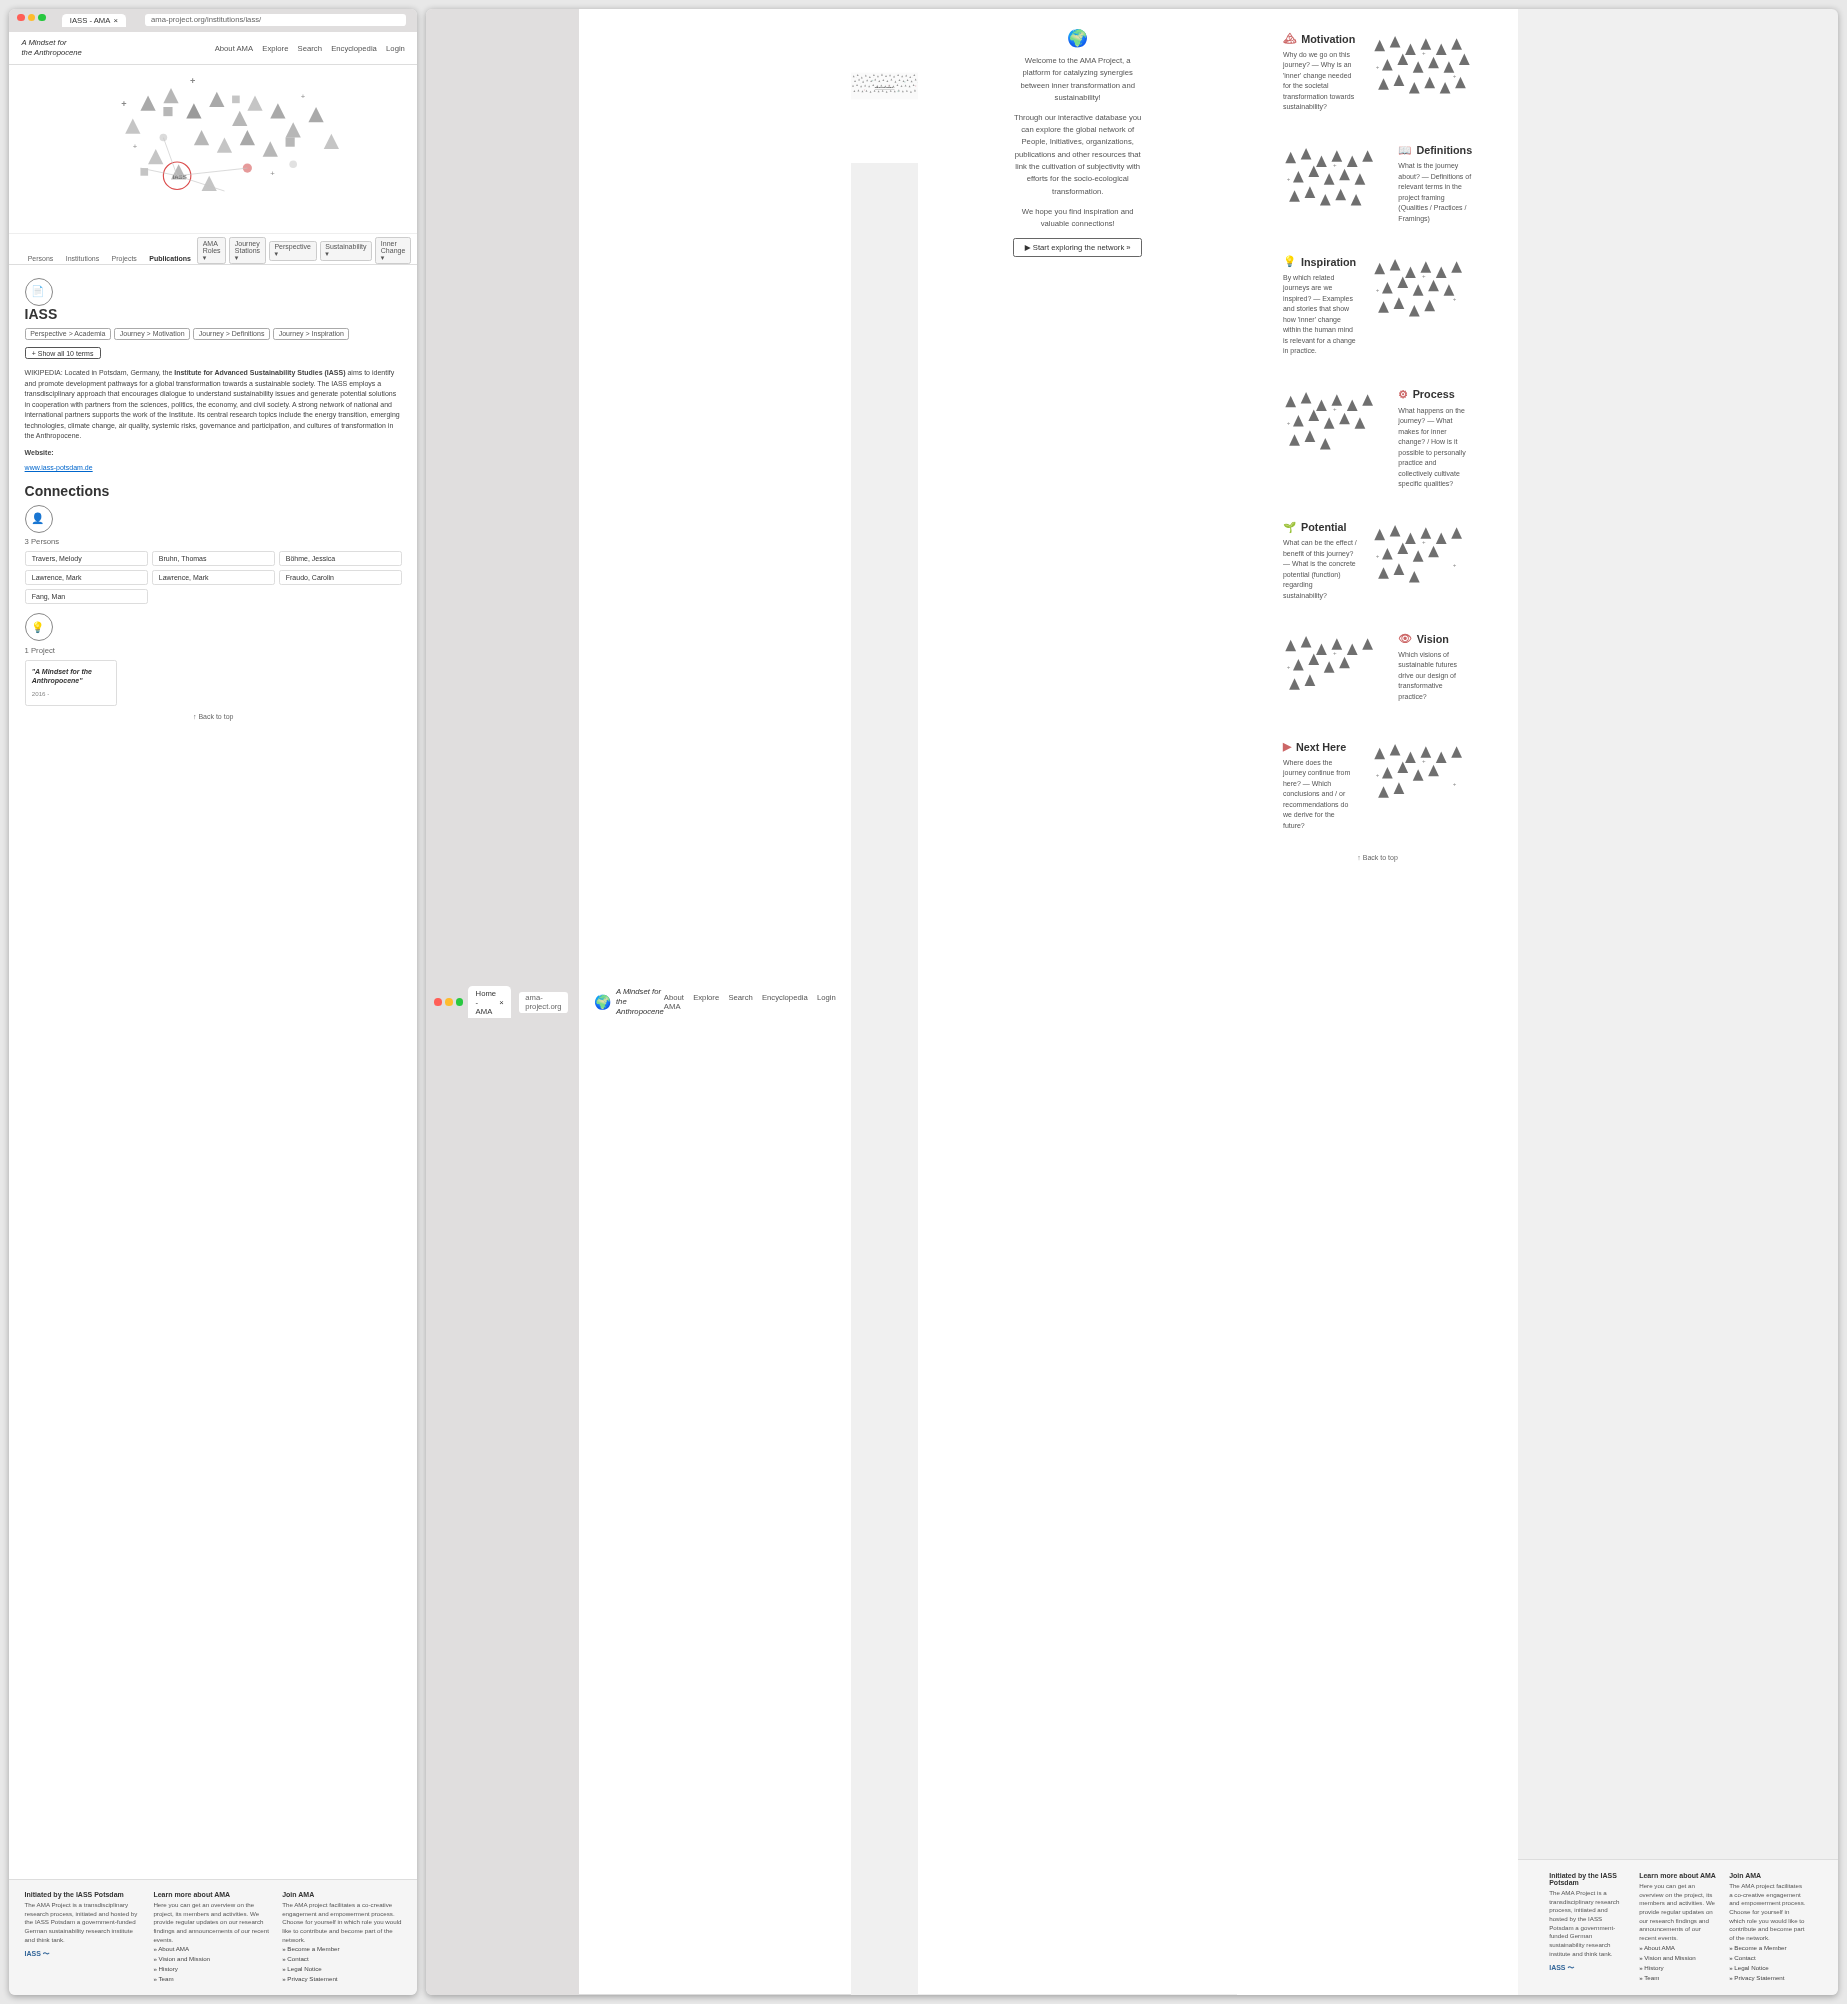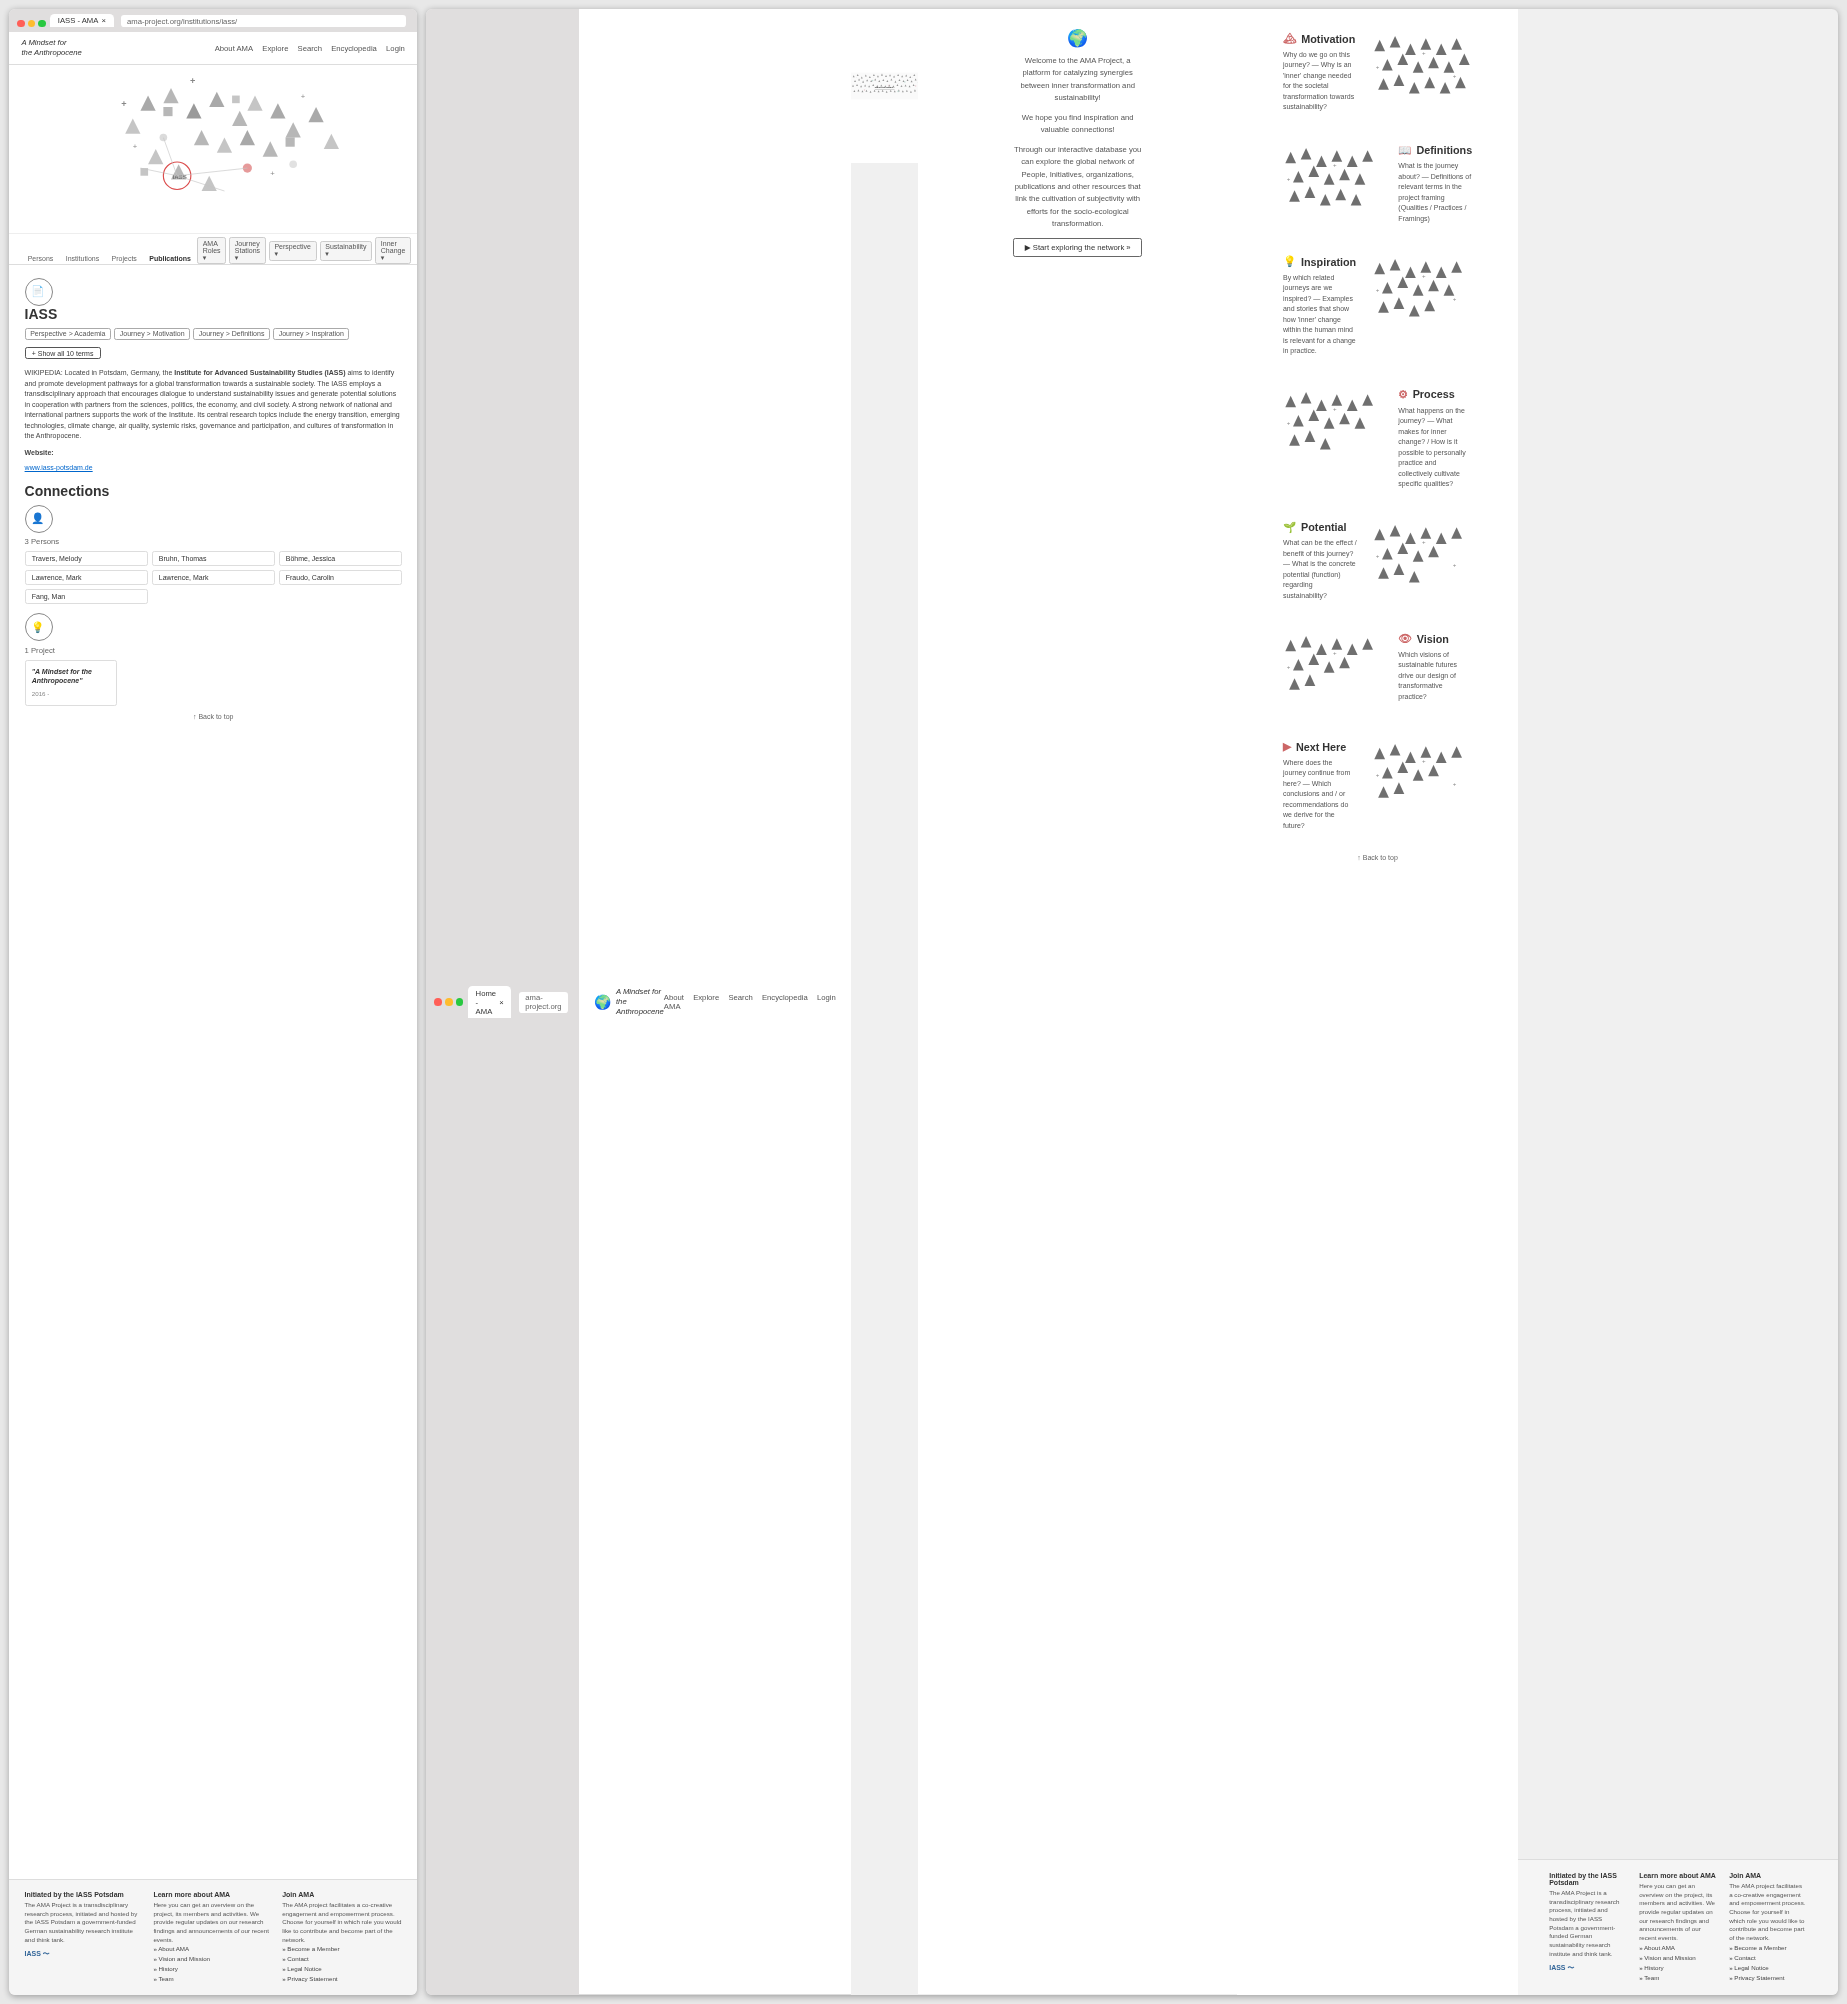--- a/index.html
+++ b/index.html
@@ -15,22 +15,22 @@
       box-shadow: 0 1.5px 6.2px rgba(0,0,0,0.3);
       display: flex;
       flex-direction: column;
     }
 
     
     .browser-chrome {
       background: #e0dede;
       padding: 4.6px 7.7px;
       display: flex;
-      align-items: flex-end;
-      gap: 4px;
+      align-items: flex-start;
+      gap: 16px;
     }
     .browser-dots { display: flex; gap: 3.1px; }
     .browser-dot { width: 7.7px; height: 7.7px; border-radius: 50%; }
     .dot-red { background: #ff5f57; }
     .dot-yellow { background: #febc2e; }
     .dot-green { background: #28c840; }
     .browser-tab {
       background: #fff;
       border-radius: 4.6px 4.6px 0 0;
       padding: 2.3px 7.7px;
@@ -580,22 +580,22 @@
         <line x1="350" y1="140" x2="400" y2="70" stroke="#ccc" stroke-width="0.8"></line>
       </g>
 
       <text x="250" y="115" text-anchor="middle" fill="#333" font-size="14" font-weight="bold" font-style="italic" text-decoration="underline">Explore the Network »</text>
     </svg>
   </div>
 
   <div class="welcome-section">
     <div style="font-size:17px;margin-bottom:6.2px;">🌍</div>
     <p class="welcome-desc">Welcome to the AMA Project, a platform for catalyzing synergies between inner transformation and sustainability!</p>
+    <p class="welcome-desc">Through our interactive database you can explore the global network of People, Initiatives, organizations, publications and other resources that link the cultivation of subjectivity with efforts for the socio-ecological transformation.</p>
     <p class="welcome-desc">We hope you find inspiration and valuable connections!</p>
-    <p class="welcome-desc">Through our interactive database you can explore the global network of People, Initiatives, organizations, publications and other resources that link the cultivation of subjectivity with efforts for the socio-ecological transformation.</p>
     <button class="start-exploring-btn">▶ Start exploring the network »</button>
   </div>
 
   <div class="journey-section">
 
     <div style="position:relative;">
 
       <div style="display:flex;align-items:flex-start;margin-bottom:31px;">
         <div style="flex:1;padding-right:15.4px;">
           <div class="journey-heading">

